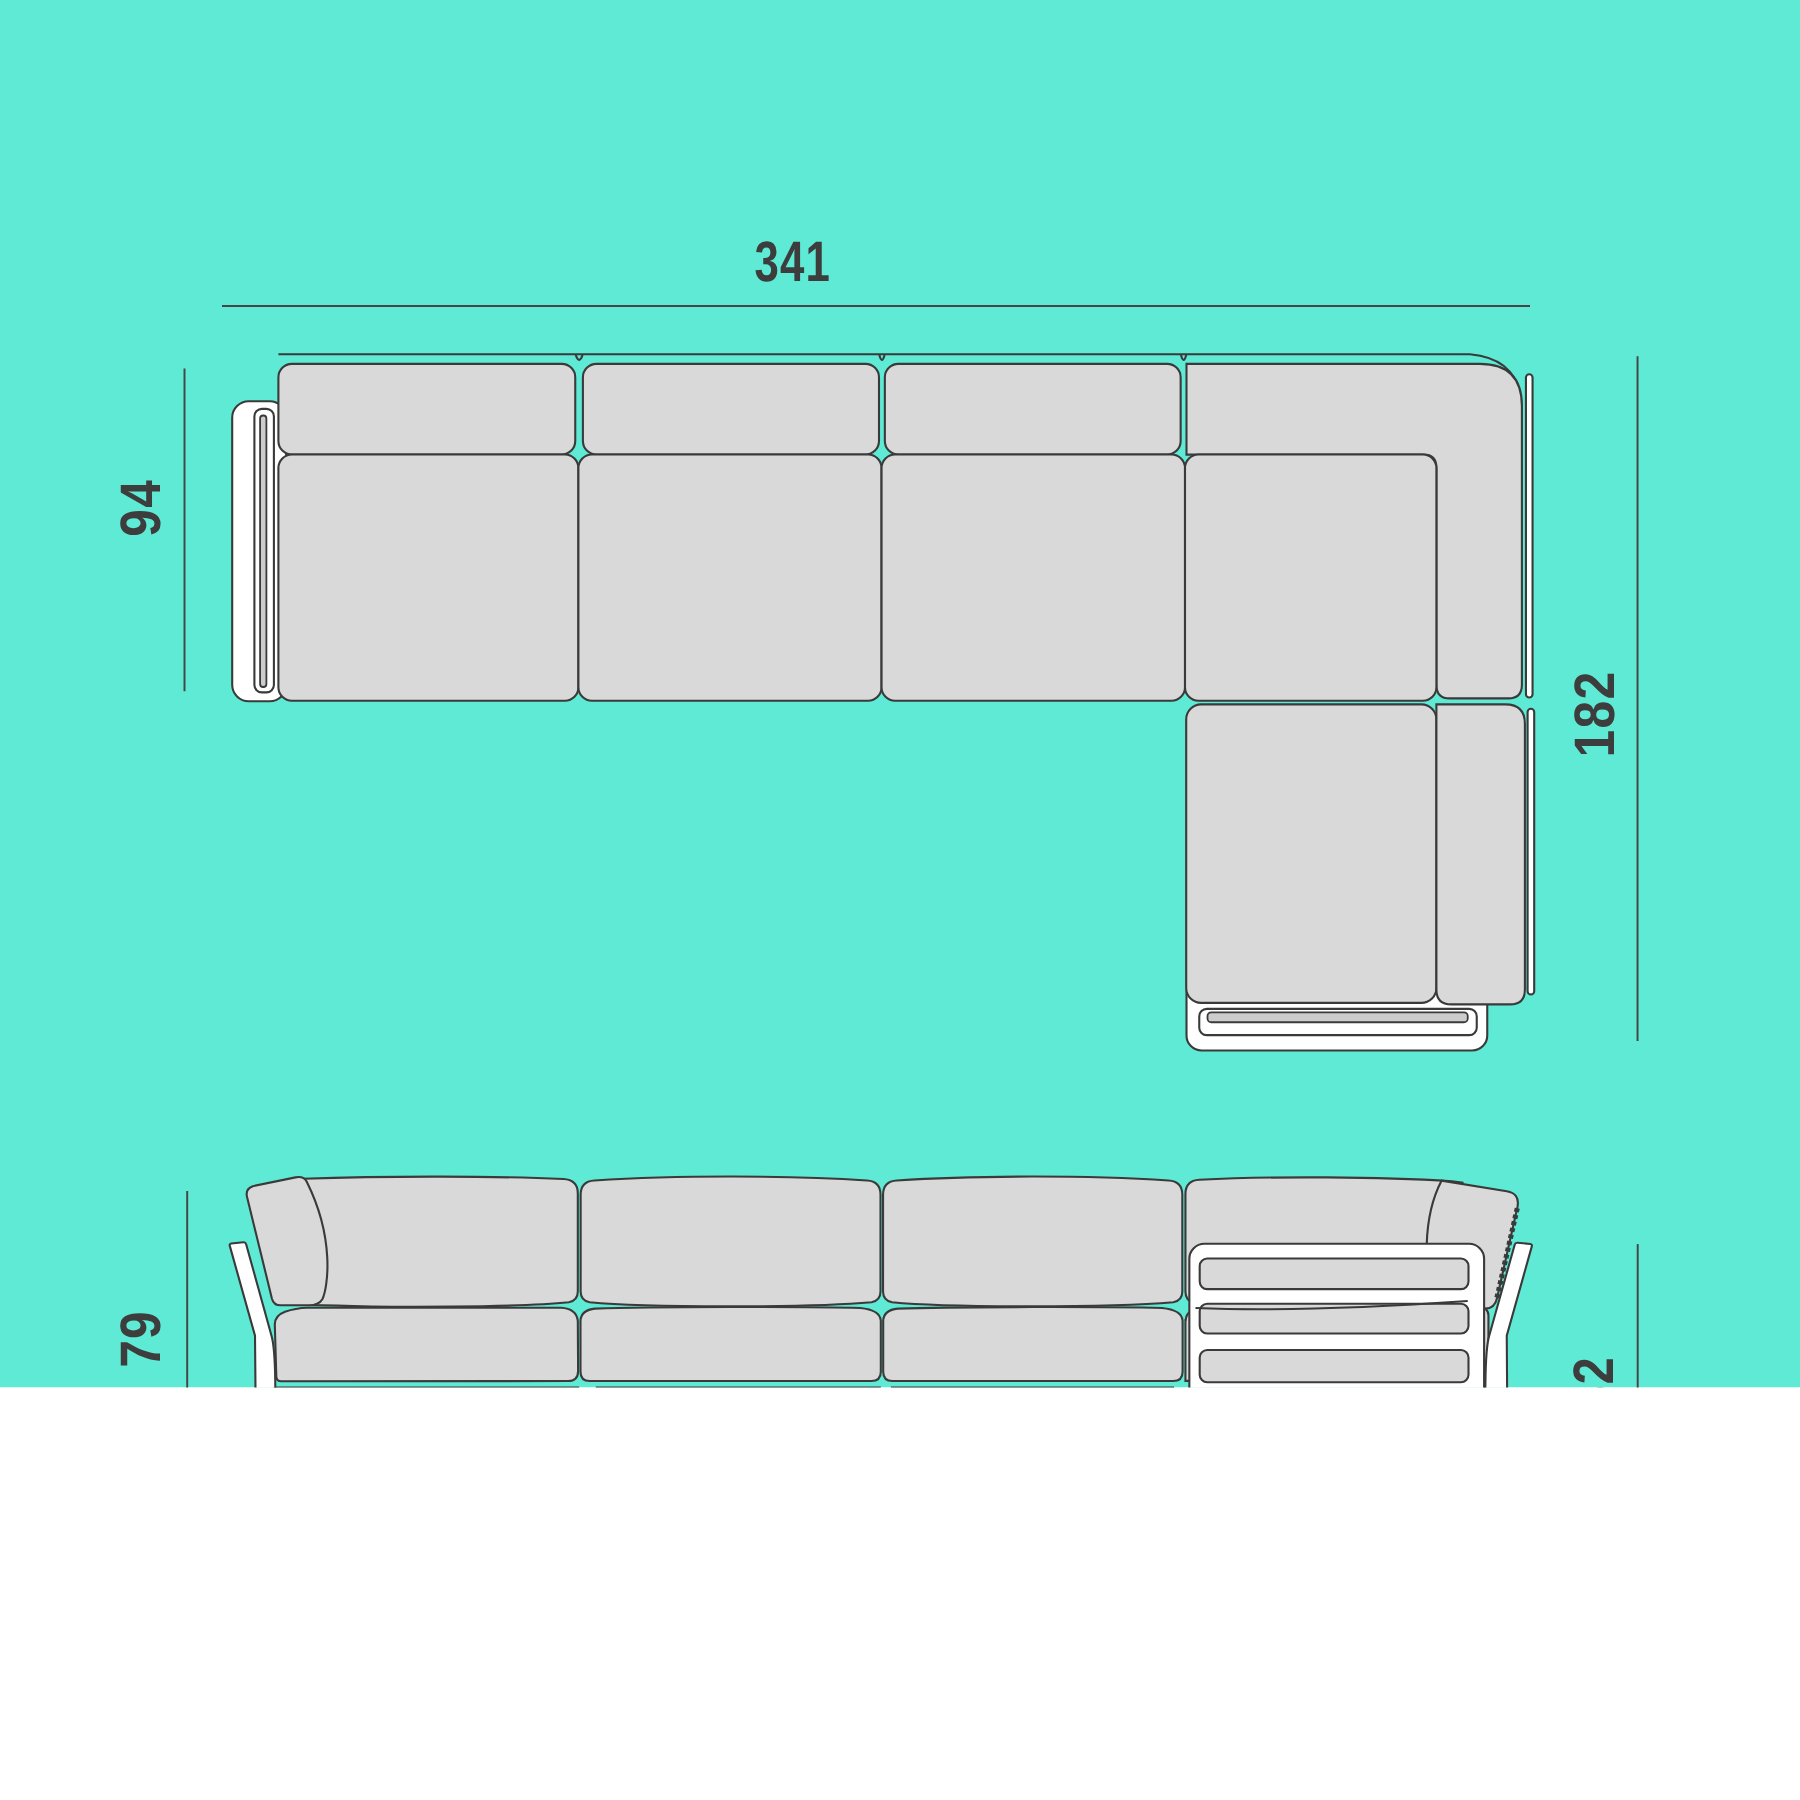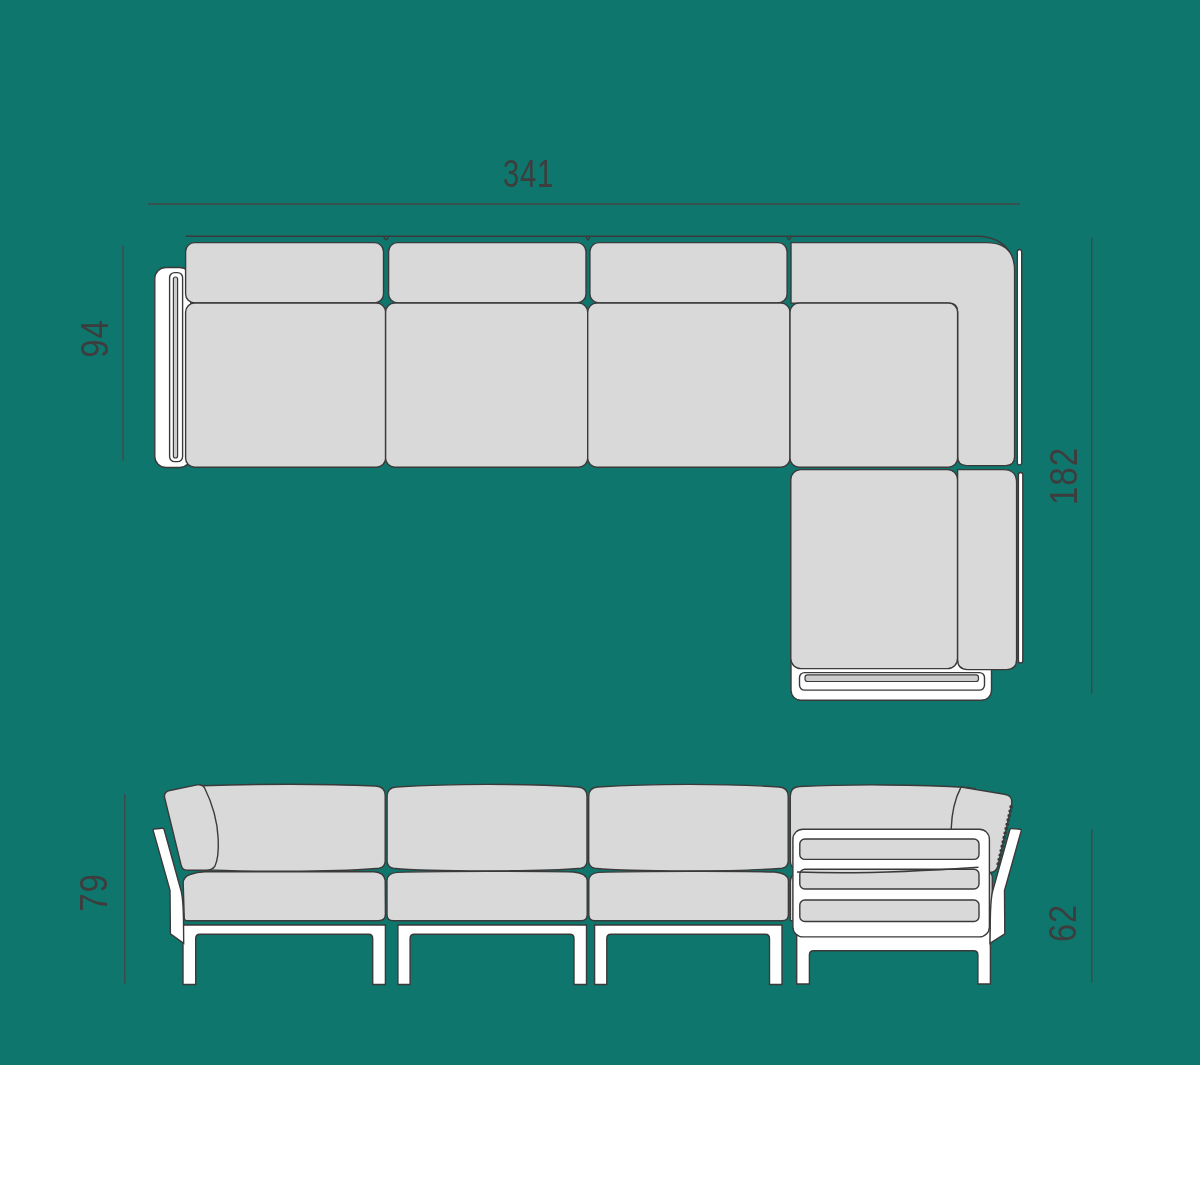--- a/index.html
+++ b/index.html
@@ -1,16 +1,16 @@
 <!DOCTYPE html>
 <html><head>
 <meta charset="utf-8">
 <style>
   html,body{margin:0;padding:0;background:#ffffff;}
-  .wrap{width:1200px;height:1065px;position:relative;background:#0f766e;}
+  .wrap{width:1200px;height:925px;position:relative;background:#5eead4;font-weight:bold;}
   text{font-family:"Liberation Sans",sans-serif;fill:#3d3d3d;}
 </style>
 </head>
 <body>
 <div class="wrap">
 <svg width="1200" height="1200" viewBox="0 0 1200 1200">
 <defs>
 <style>
  .ln{fill:none;stroke:#3a3a3a;stroke-width:1.4;}
  .cu{fill:#d9d9d9;stroke:#3a3a3a;stroke-width:1.4;}

